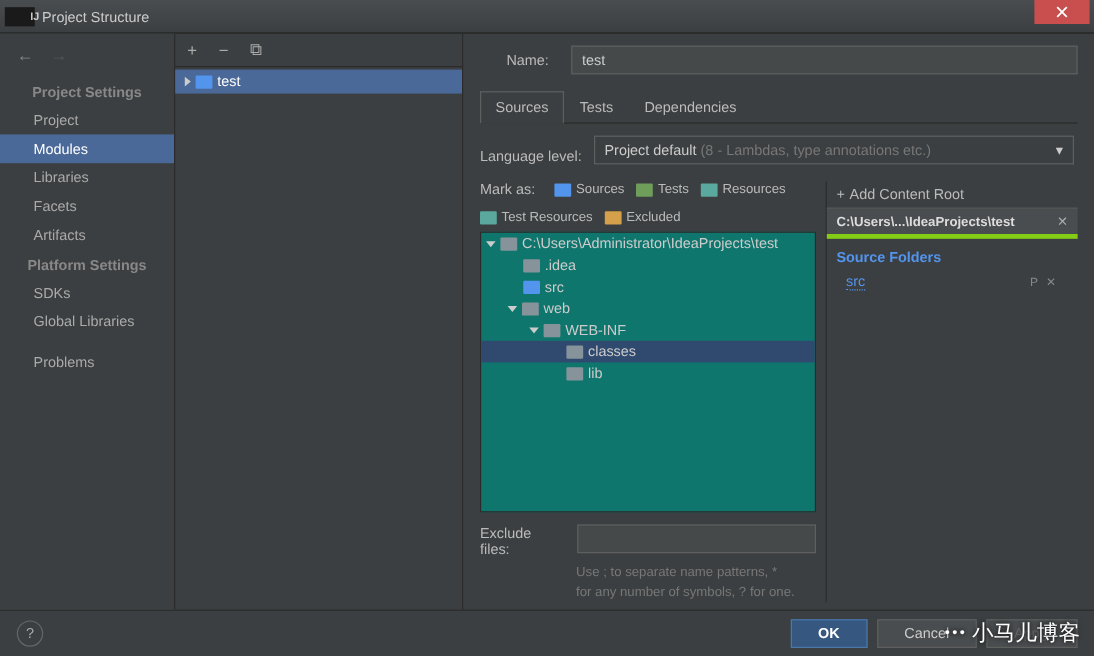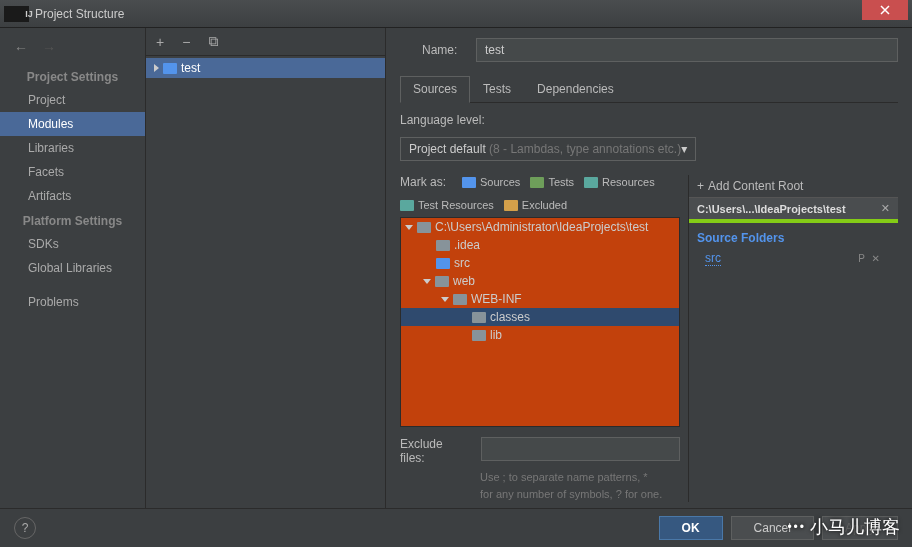--- a/index.html
+++ b/index.html
@@ -29,28 +29,28 @@
 .folder-icon.orange { background: #d4a04a; }
 .folder-icon.green { background: #6e9e5a; }
 .folder-icon.teal { background: #5aa89e; }
 .right-panel { flex: 1; display: flex; flex-direction: column; padding: 10px 14px 6px; }
 .name-row { display: flex; align-items: center; gap: 12px; margin-bottom: 14px; }
 .name-label { color: #bbb; width: 42px; margin-left: 22px; }
 .name-input { flex: 1; background: #45494a; border: 1px solid #5e6060; color: #ccc; padding: 3px 8px; font-size: 12px; height: 24px; }
 .tabs { display: flex; border-bottom: 1px solid #2b2b2b; margin-bottom: 10px; }
 .tab { padding: 5px 12px; color: #bbb; cursor: pointer; border: 1px solid transparent; }
 .tab.active { border: 1px solid #5e6060; border-bottom: 1px solid #3c3f41; background: #3c3f41; margin-bottom: -1px; }
-.lang-row { display: flex; align-items: flex-start; gap: 10px; margin-bottom: 14px; flex-direction: column; }
+.lang-row { display: flex; align-items: flex-end; gap: 10px; margin-bottom: 14px; }
 .lang-select { flex: 1; background: #3c3f41; border: 1px solid #5e6060; color: #ccc; padding: 4px 8px; height: 24px; display: flex; align-items: center; justify-content: space-between; cursor: pointer; max-width: 400px; }
 .lang-select .dim { color: #777; }
 .content-split { display: flex; gap: 0; flex: 1; min-height: 0; }
 .content-left { flex: 1; display: flex; flex-direction: column; min-width: 0; }
 .mark-row { display: flex; align-items: center; gap: 10px; margin-bottom: 6px; flex-wrap: wrap; }
 .mark-btn { display: flex; align-items: center; gap: 4px; color: #bbb; cursor: pointer; font-size: 11px; }
-.folder-tree { border: 1px solid #2b2b2b; flex: 1; min-height: 150px; background: #c2410c; overflow: auto; }
+.folder-tree { border: 1px solid #2b2b2b; flex: 1; min-height: 150px; background: #0f766e; overflow: auto; }
 .tree-row { display: flex; align-items: center; padding: 2px 4px; gap: 4px; color: #ccc; cursor: pointer; }
 .tree-row.selected { background: #2f4a6e; }
 .indent1 { padding-left: 22px; }
 .indent2 { padding-left: 40px; }
 .indent3 { padding-left: 58px; }
 .content-right { width: 210px; border-left: 1px solid #2b2b2b; padding-left: 0; margin-left: 8px; }
 .add-root { padding: 4px 8px; color: #bbb; cursor: pointer; display: flex; align-items: center; gap: 4px; }
 .root-path { background: #4a4d4f; padding: 4px 8px; display: flex; justify-content: space-between; align-items: center; border-top: 1px solid #555; border-bottom: 4px solid #84cc16; }
 .root-path span:first-child { color: #ddd; font-weight: bold; font-size: 11px; }
 .src-folders-h { color: #5394ec; font-weight: bold; padding: 8px 8px 4px; }

